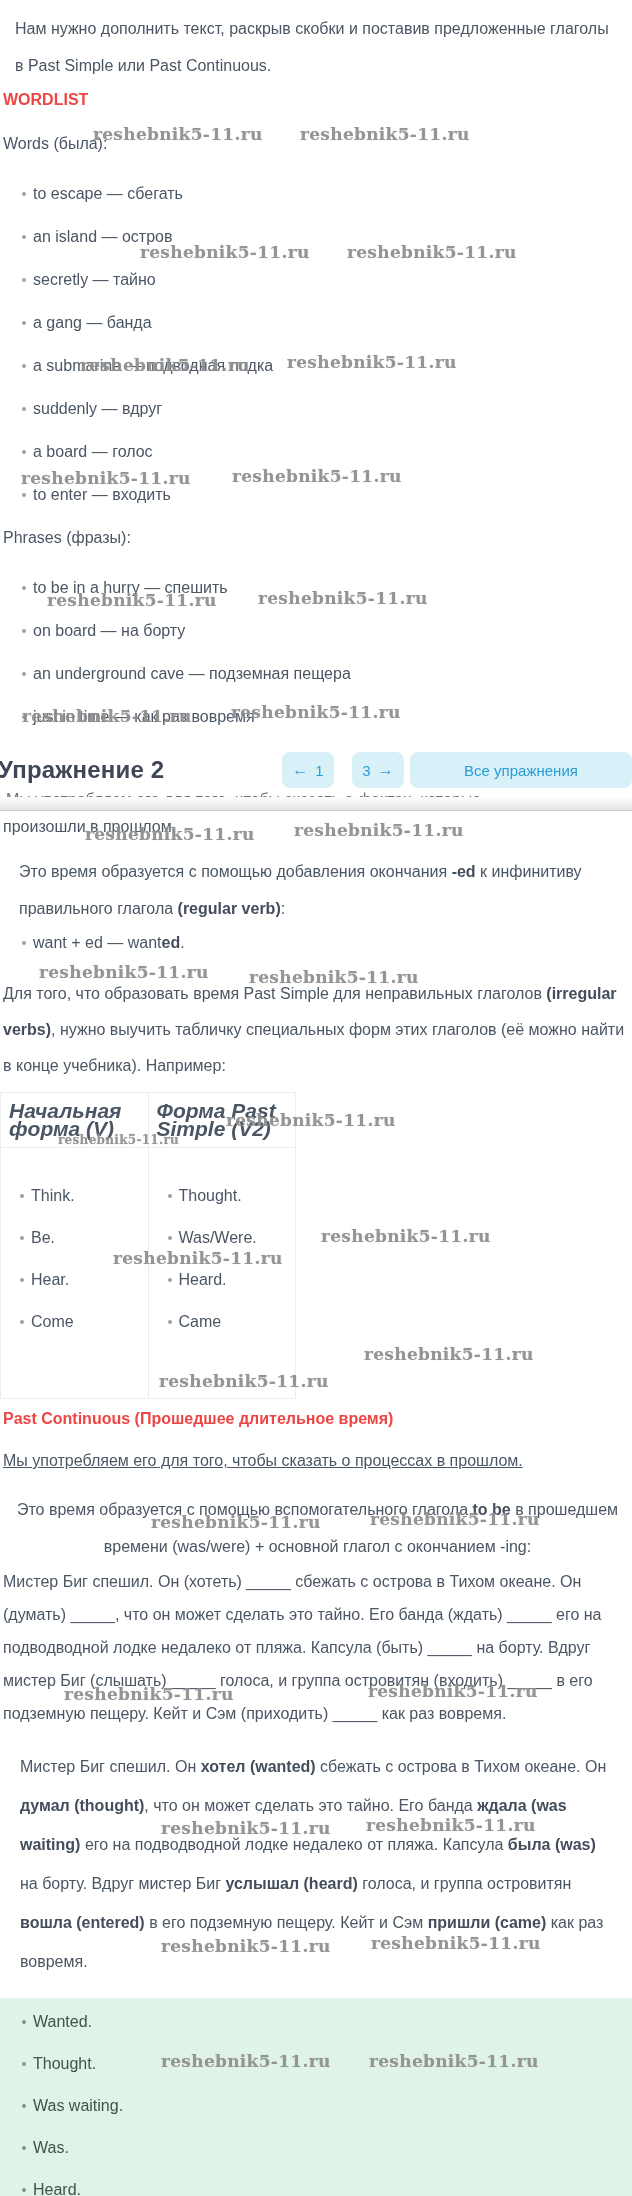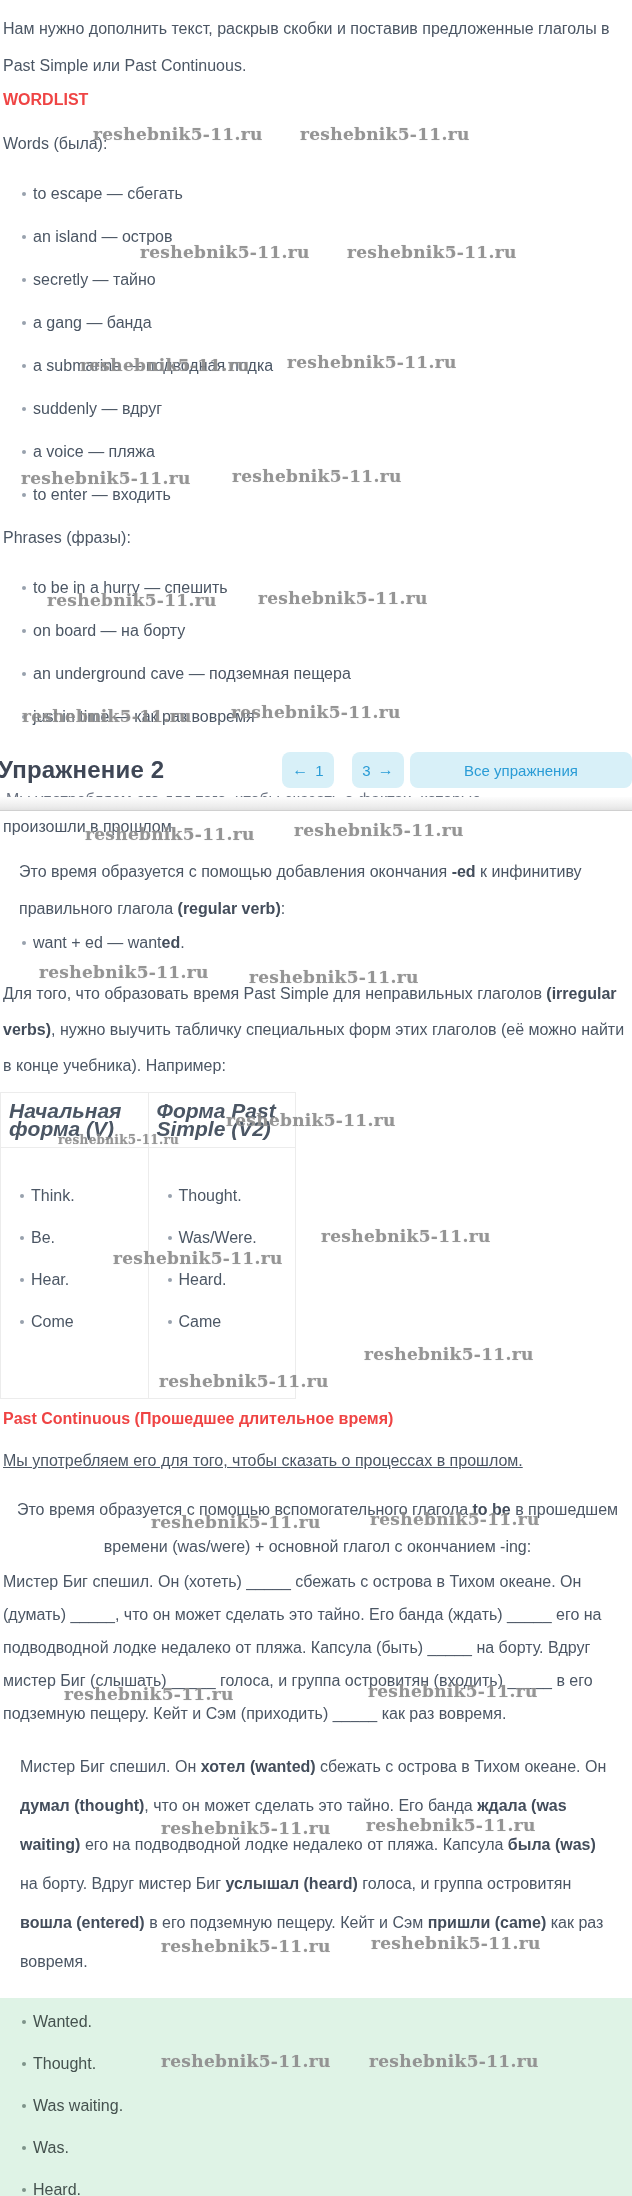--- a/index.html
+++ b/index.html
@@ -8,21 +8,21 @@
     width:632px;height:2196px;
     overflow:hidden;
     font-family:"Liberation Sans",sans-serif;
     font-size:16px;
     color:#4b5664;
     background:#ffffff;
   }
   .content{padding:6px 0 0 3px;}
   p{margin:0;}
   b{font-weight:bold;color:#434d5b;}
-  .intro{line-height:37px;margin:4px 0 6px;}
+  .intro{line-height:37px;margin:4px 12px 6px;}
   .head-bold{font-weight:bold;color:#ef4444;line-height:20px;margin:0 0 24px;}
   .label{line-height:20px;margin:0 0 30px;}
   ul.dotlist{list-style:none;margin:0;padding:0;}
   ul.dotlist li{position:relative;padding-left:30px;line-height:20px;margin-bottom:23px;}
   ul.dotlist li::before{
     content:"";position:absolute;left:19px;top:8px;
     width:4px;height:4px;border-radius:50%;background:#98a1ad;
   }
   .words-list{margin-bottom:32px;}
   .phrases-list{margin-bottom:22px;}
@@ -91,21 +91,21 @@
     <p class="head-bold">WORDLIST</p>
     <p class="label">Words (была):</p>
 
     <ul class="dotlist words-list">
       <li>to escape — сбегать</li>
       <li>an island — остров</li>
       <li>secretly — тайно</li>
       <li>a gang — банда</li>
       <li>a submarine — подводная лодка</li>
       <li>suddenly — вдруг</li>
-      <li>a voice — пляжа</li>
+      <li>a board — голос</li>
       <li>to enter — входить</li>
     </ul>
 
     <p class="label">Phrases (фразы):</p>
 
     <ul class="dotlist phrases-list">
       <li>to be in a hurry — спешить</li>
       <li>on board — на борту</li>
       <li>an underground cave — подземная пещера</li>
       <li>just in time — как раз вовремя</li>

